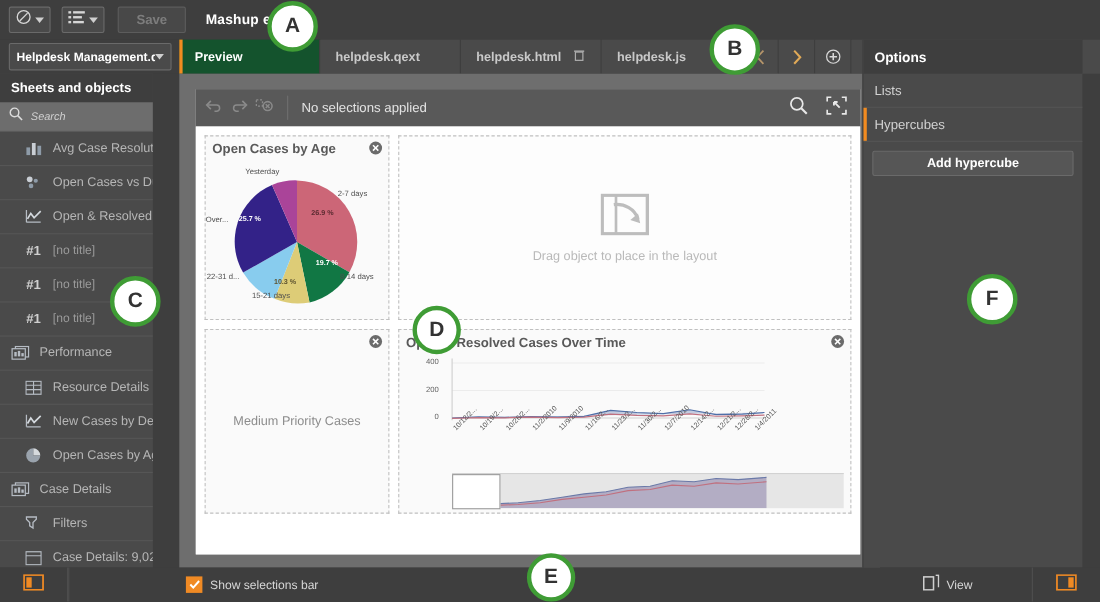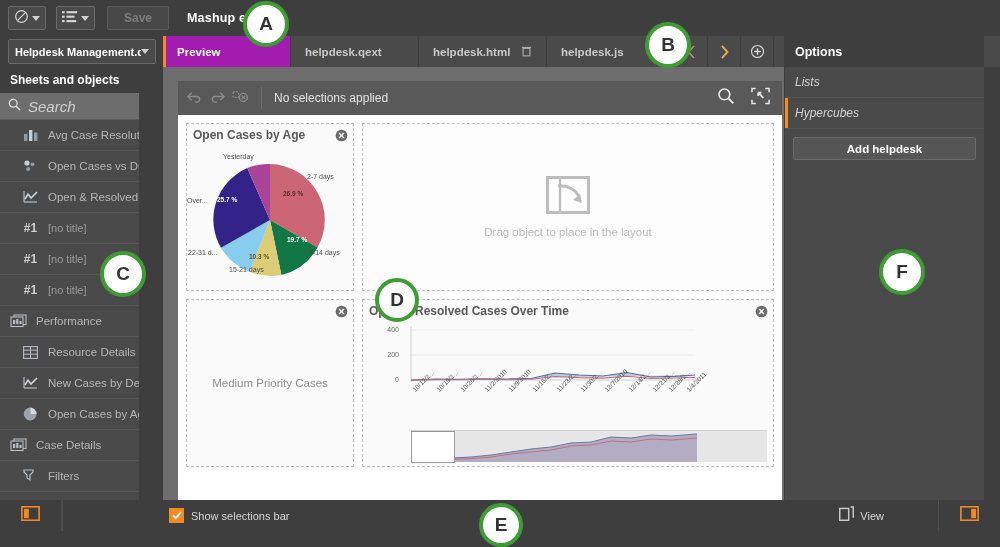--- a/index.html
+++ b/index.html
@@ -53,21 +53,21 @@
   }
   .tabstrip {
     position: absolute; left: 163px; top: 0; right: 0; height: 31px;
     display: flex; align-items: stretch;
   }
   .tab {
     position: relative; display: flex; align-items: center;
     padding: 0 14px; color: #c9c9c9; font-size: 11.5px; font-weight: bold;
     background: #4a4a4a; border-right: 1px solid #3e3e3e; min-width: 128px;
   }
-  .tab.active { background: #a21caf; color: #ffffff; }
+  .tab.active { background: #14532d; color: #ffffff; }
   .tab.active::before {
     content:""; position: absolute; left: 0; top: 0; bottom: 0; width: 3px;
     background: #f28b20;
   }
   .tab .trash { margin-left: auto; opacity: .75; }
   .navbtn {
     width: 33px; display: flex; align-items: center; justify-content: center;
     background: #4a4a4a; border-right: 1px solid #3e3e3e; color: #b5956a;
   }
   .navbtn.plus { color: #d9d9d9; }
@@ -79,21 +79,21 @@
     background: #4a4a4a; overflow: hidden;
   }
   .sidebar-head {
     height: 26px; display: flex; align-items: center; padding: 0 10px;
     color: #ffffff; font-size: 12px; font-weight: bold; background: #3e3e3e;
   }
   .searchbar {
     height: 27px; background: #6d6d6d; display: flex; align-items: center;
     padding: 0 8px; gap: 7px; border-bottom: 1px solid #5a5a5a;
   }
-  .searchbar .ph { color: #d0d0d0; font-size: 15px; font-style: italic; }
+  .searchbar .ph { color: #d0d0d0; font-size: 10px; font-style: italic; }
   .sb-item {
     height: 31px; display: flex; align-items: center; gap: 9px;
     padding: 0 8px; border-bottom: 1px solid #565656;
     color: #b6b6b6; font-size: 11.5px; white-space: nowrap;
   }
   .sb-item.l1 { padding-left: 10px; }
   .sb-item.l2 { padding-left: 22px; }
   .sb-item .ic { width: 17px; height: 17px; flex: 0 0 17px; display:flex; align-items:center; justify-content:center; }
   .sb-item .hash { color: #cfcfcf; font-size: 12px; font-weight: bold; }
   .sb-item .untitled { color: #9a9a9a; font-size: 11px; }
@@ -166,35 +166,34 @@
     background: #4a4a4a; border-left: 1px solid #3e3e3e;
   }
   .opt-head {
     height: 31px; display:flex; align-items:center; padding: 0 10px;
     background: #3e3e3e; color: #fff; font-size: 12.5px; font-weight: bold;
   }
   .opt-item {
     position: relative; height: 31px; display:flex; align-items:center;
     padding: 0 10px; color:#d2d2d2; font-size: 12px;
     border-bottom: 1px solid #555;
-    font-style: italic;
   }
   .opt-item.active::before{
     content:""; position:absolute; left:0; top:0; bottom:0; width:3px;
     background:#f28b20;
   }
   .add-btn {
     margin: 8px 8px 0 8px; height: 23px; border: 1px solid #6a6a6a;
     background: #565656; color: #fff; font-size: 11.5px; font-weight: bold;
     display:flex; align-items:center; justify-content:center; border-radius:2px;
   }
 
   
   .statusbar {
-    position:absolute; left:0; bottom:16px; width:1000px; height:31px;
+    position:absolute; left:0; bottom:0; width:1000px; height:31px;
     background:#3e3e3e; display:flex; align-items:center;
   }
   .sb-left { width:62px; display:flex; align-items:center; justify-content:center;
     border-right: 1px solid #4f4f4f; height: 100%; }
   .sb-mid { flex: 1; display:flex; align-items:center; padding-left: 106px; gap:7px;
     height: 100%; border-left: 1px solid #4f4f4f;}
   .chk {
     width: 15px; height: 15px; background: #f08a24; display:flex;
     align-items:center; justify-content:center; color:#fff; font-size:11px;
     font-weight:bold;
@@ -578,21 +577,21 @@
   </div>
 
   <div class="options">
     <div class="opt-head">Options</div>
     <div class="opt-item">
       <span>Lists</span>
     </div>
     <div class="opt-item active">
       <span>Hypercubes</span>
     </div>
-    <div class="add-btn">Add helpdesk</div>
+    <div class="add-btn">Add hypercube</div>
   </div>
 
   <div class="statusbar">
     <div class="sb-left">
       <span>
         <svg width="19" height="15" viewBox="0 0 20 16">
             <rect x="0.8" y="0.8" width="18.4" height="14.4" fill="none" stroke="#f08a24" stroke-width="1.7"></rect>
             <rect x="3" y="3" width="5.2" height="10" fill="#f08a24"></rect>
           </svg>
       </span>

